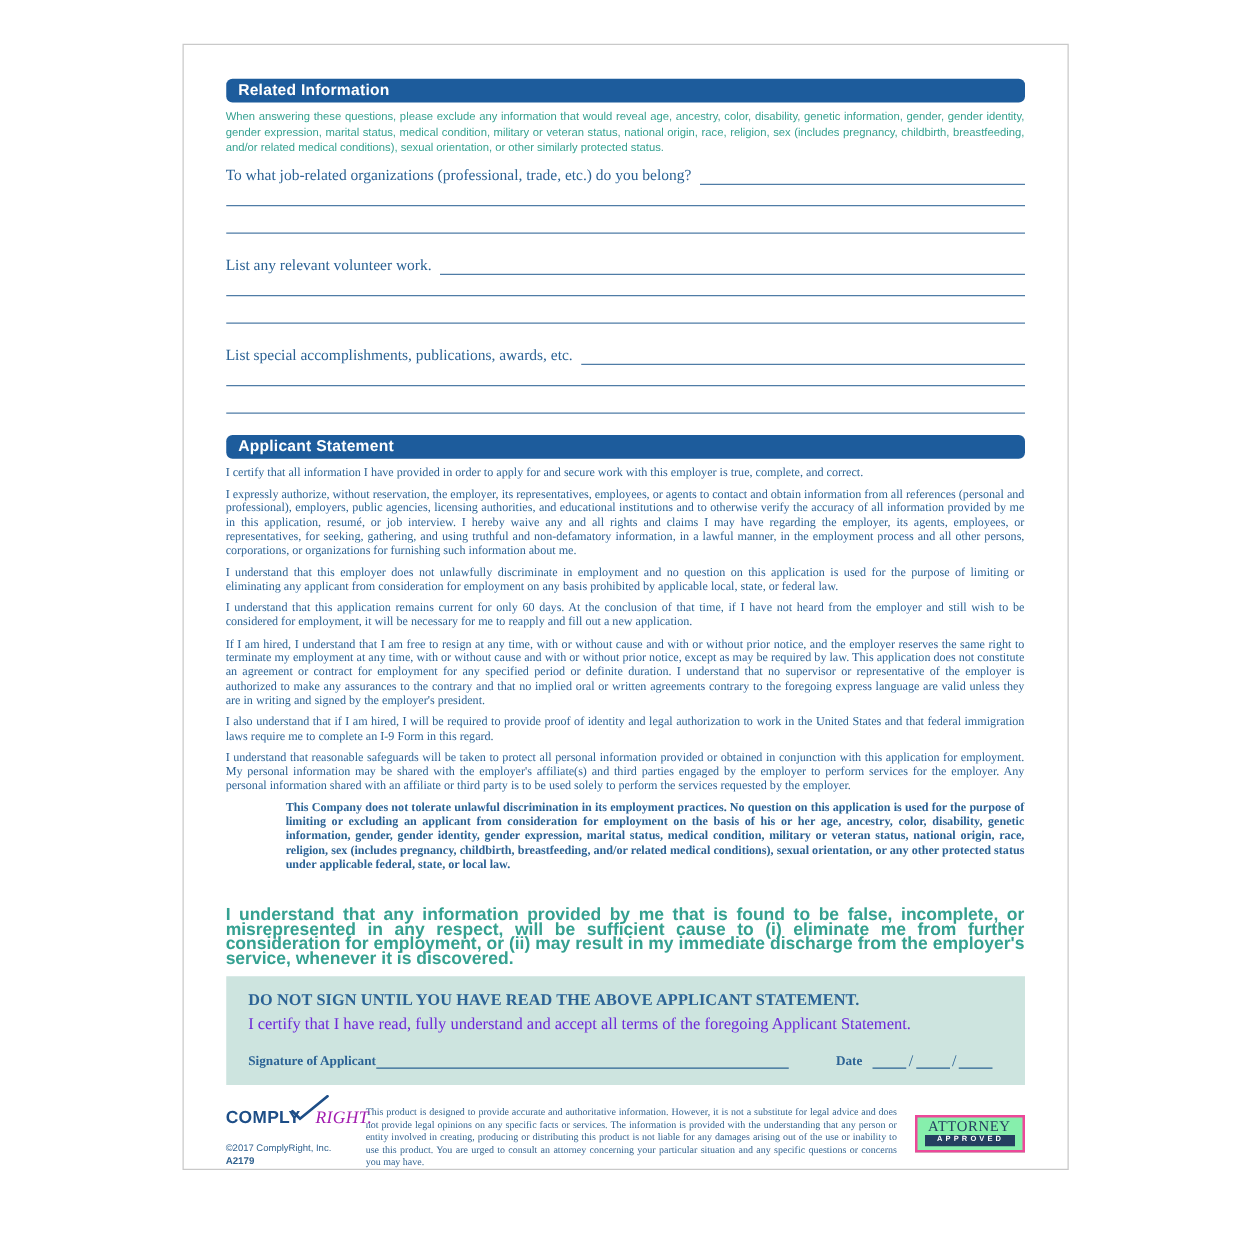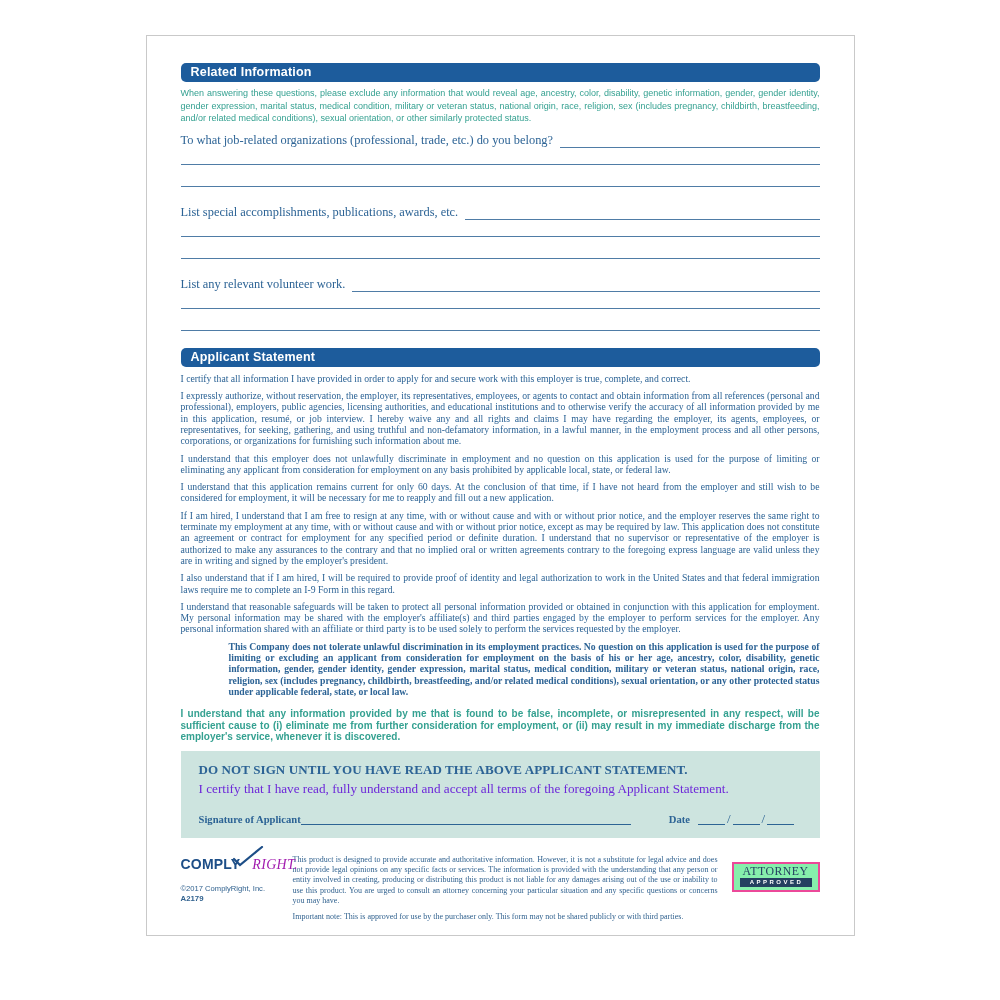--- a/index.html
+++ b/index.html
@@ -47,21 +47,21 @@
   .statement { margin-top:12px; }
   .paras { margin-top:6px; }
   .paras p {
     color:#2c6395; font-size:9.7px; line-height:11.3px;
     margin-bottom:6px; text-align:justify;
   }
   .paras p.emph-blue { font-weight:bold;margin-left:48px; }
   .paras p.emph-teal {
     font-family:"Liberation Sans", sans-serif;
     color:#35a191; font-weight:bold;
-    font-size:10px; line-height:11.6px; margin-top:11px;
+    font-size:14px; line-height:11.6px; margin-top:29px;
   }
 
   
   .sig-box {
     margin-top:8px; background:#cde4df;
     padding:11px 18px 13px 18px;
   }
   .sig-warning { color:#2c6395; font-weight:bold; font-size:13px; letter-spacing:0.1px; }
   .sig-certify { color:#6d28d9; font-size:13.2px; margin-top:3px; }
   .sig-row { display:flex; align-items:flex-end; margin-top:13px; height:15px;text-align:center; }
@@ -107,29 +107,29 @@
     <div class="q-block">
       <div class="q-row">
         <span class="q-label">To what job-related organizations (professional, trade, etc.) do you belong?</span>
         <span class="fill-line"></span>
       </div>
       <div class="write-line first"></div>
       <div class="write-line second"></div>
     </div>
     <div class="q-block">
       <div class="q-row">
-        <span class="q-label">List special accomplishments, publications, awards, etc.</span>
+        <span class="q-label">List any relevant volunteer work.</span>
         <span class="fill-line"></span>
       </div>
       <div class="write-line first"></div>
       <div class="write-line second"></div>
     </div>
     <div class="q-block">
       <div class="q-row">
-        <span class="q-label">List any relevant volunteer work.</span>
+        <span class="q-label">List special accomplishments, publications, awards, etc.</span>
         <span class="fill-line"></span>
       </div>
       <div class="write-line first"></div>
       <div class="write-line second"></div>
     </div>
   </div>
 
   <div class="statement">
     <div class="bar">
       <span>Applicant Statement</span>

